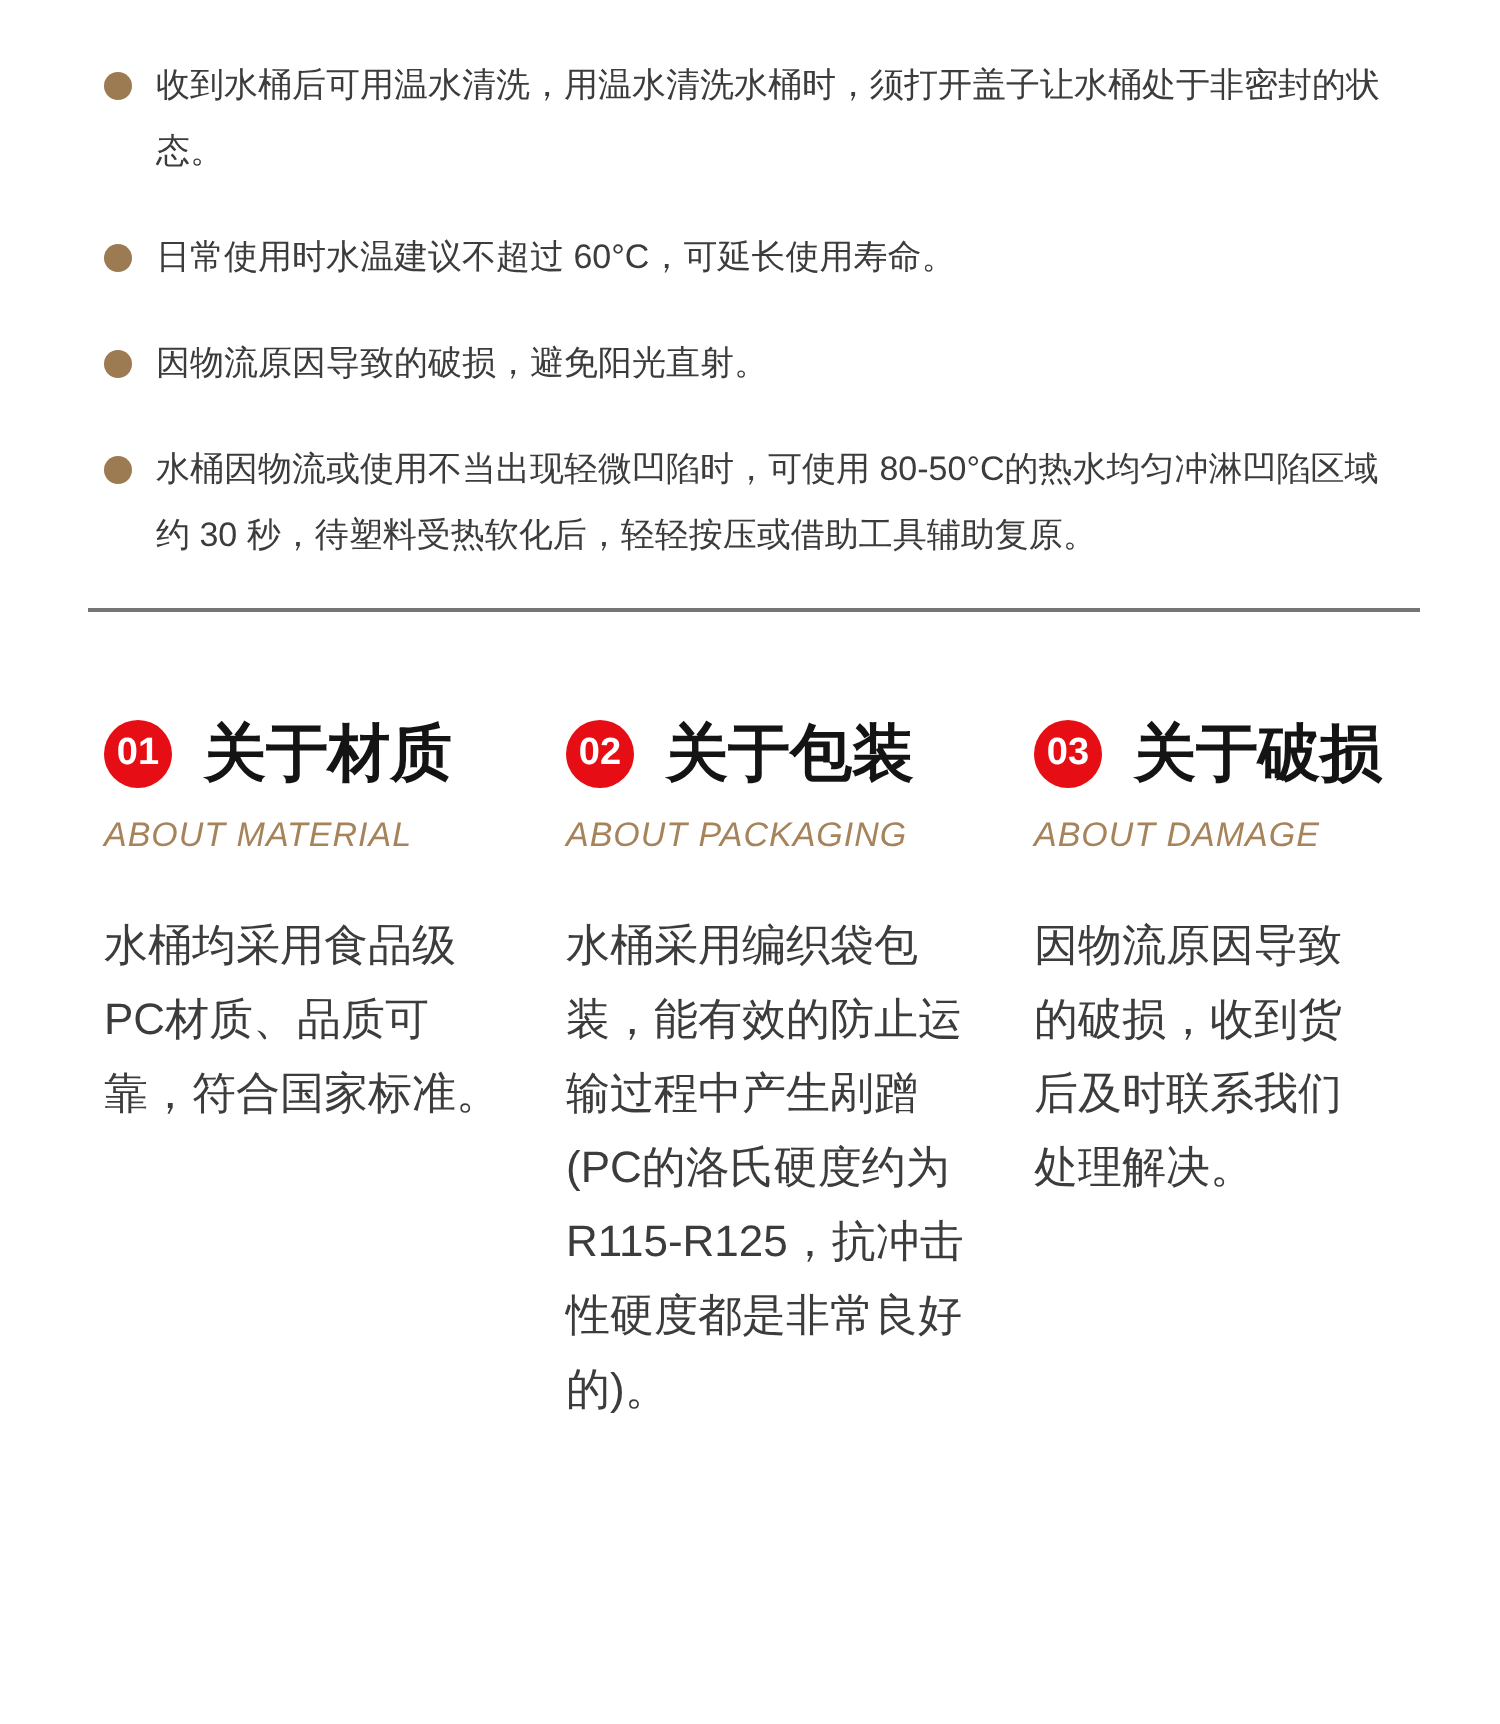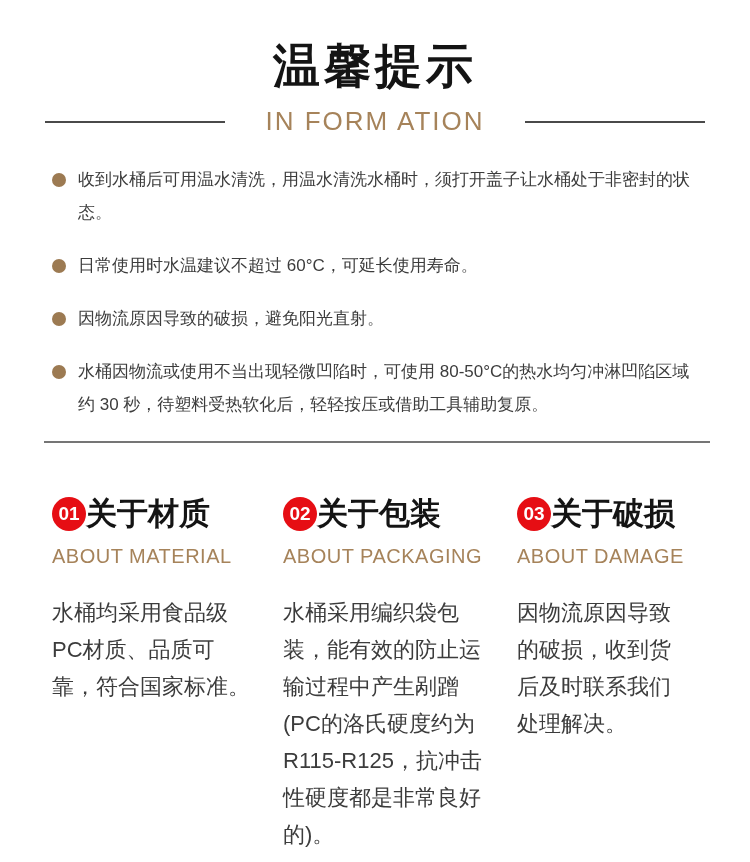--- a/index.html
+++ b/index.html
@@ -99,50 +99,43 @@
     display: flex;
     align-items: center;
     justify-content: center;
     letter-spacing: 0;
     text-align: center;
   }
   .col-title {
     font-size: 31px;
     font-weight: 700;
     color: #141414;
-    margin-left: 0;
+    margin-left: 16px;
     white-space: nowrap;
   }
   .col-sub {
     margin-top: 10px;
-    font-size: 20px;
+    font-size: 17px;
     color: #a6835a;
     letter-spacing: 0.5px;
     white-space: nowrap;
+    font-style: italic;
   }
   .col-body {
     margin-top: 26px;
     font-size: 22px;
     line-height: 37px;
     color: #3c3c3c;
   }
 </style>
 </head>
 <body>
 
 <div class="page">
 
-  <div class="header">
-    <div class="page-title">温馨提示</div>
-    <div class="subtitle-row">
-      <div class="subtitle-line"></div>
-      <div class="subtitle-text">IN FORM ATION</div>
-      <div class="subtitle-line"></div>
-    </div>
-  </div>
 
   <div class="tips">
     <div class="tip">
       <span class="tip-dot"></span>
       <span class="tip-text">收到水桶后可用温水清洗，用温水清洗水桶时，须打开盖子让水桶处于非密封的状态。</span>
     </div>
     <div class="tip">
       <span class="tip-dot"></span>
       <span class="tip-text">日常使用时水温建议不超过 60°C，可延长使用寿命。</span>
     </div>

